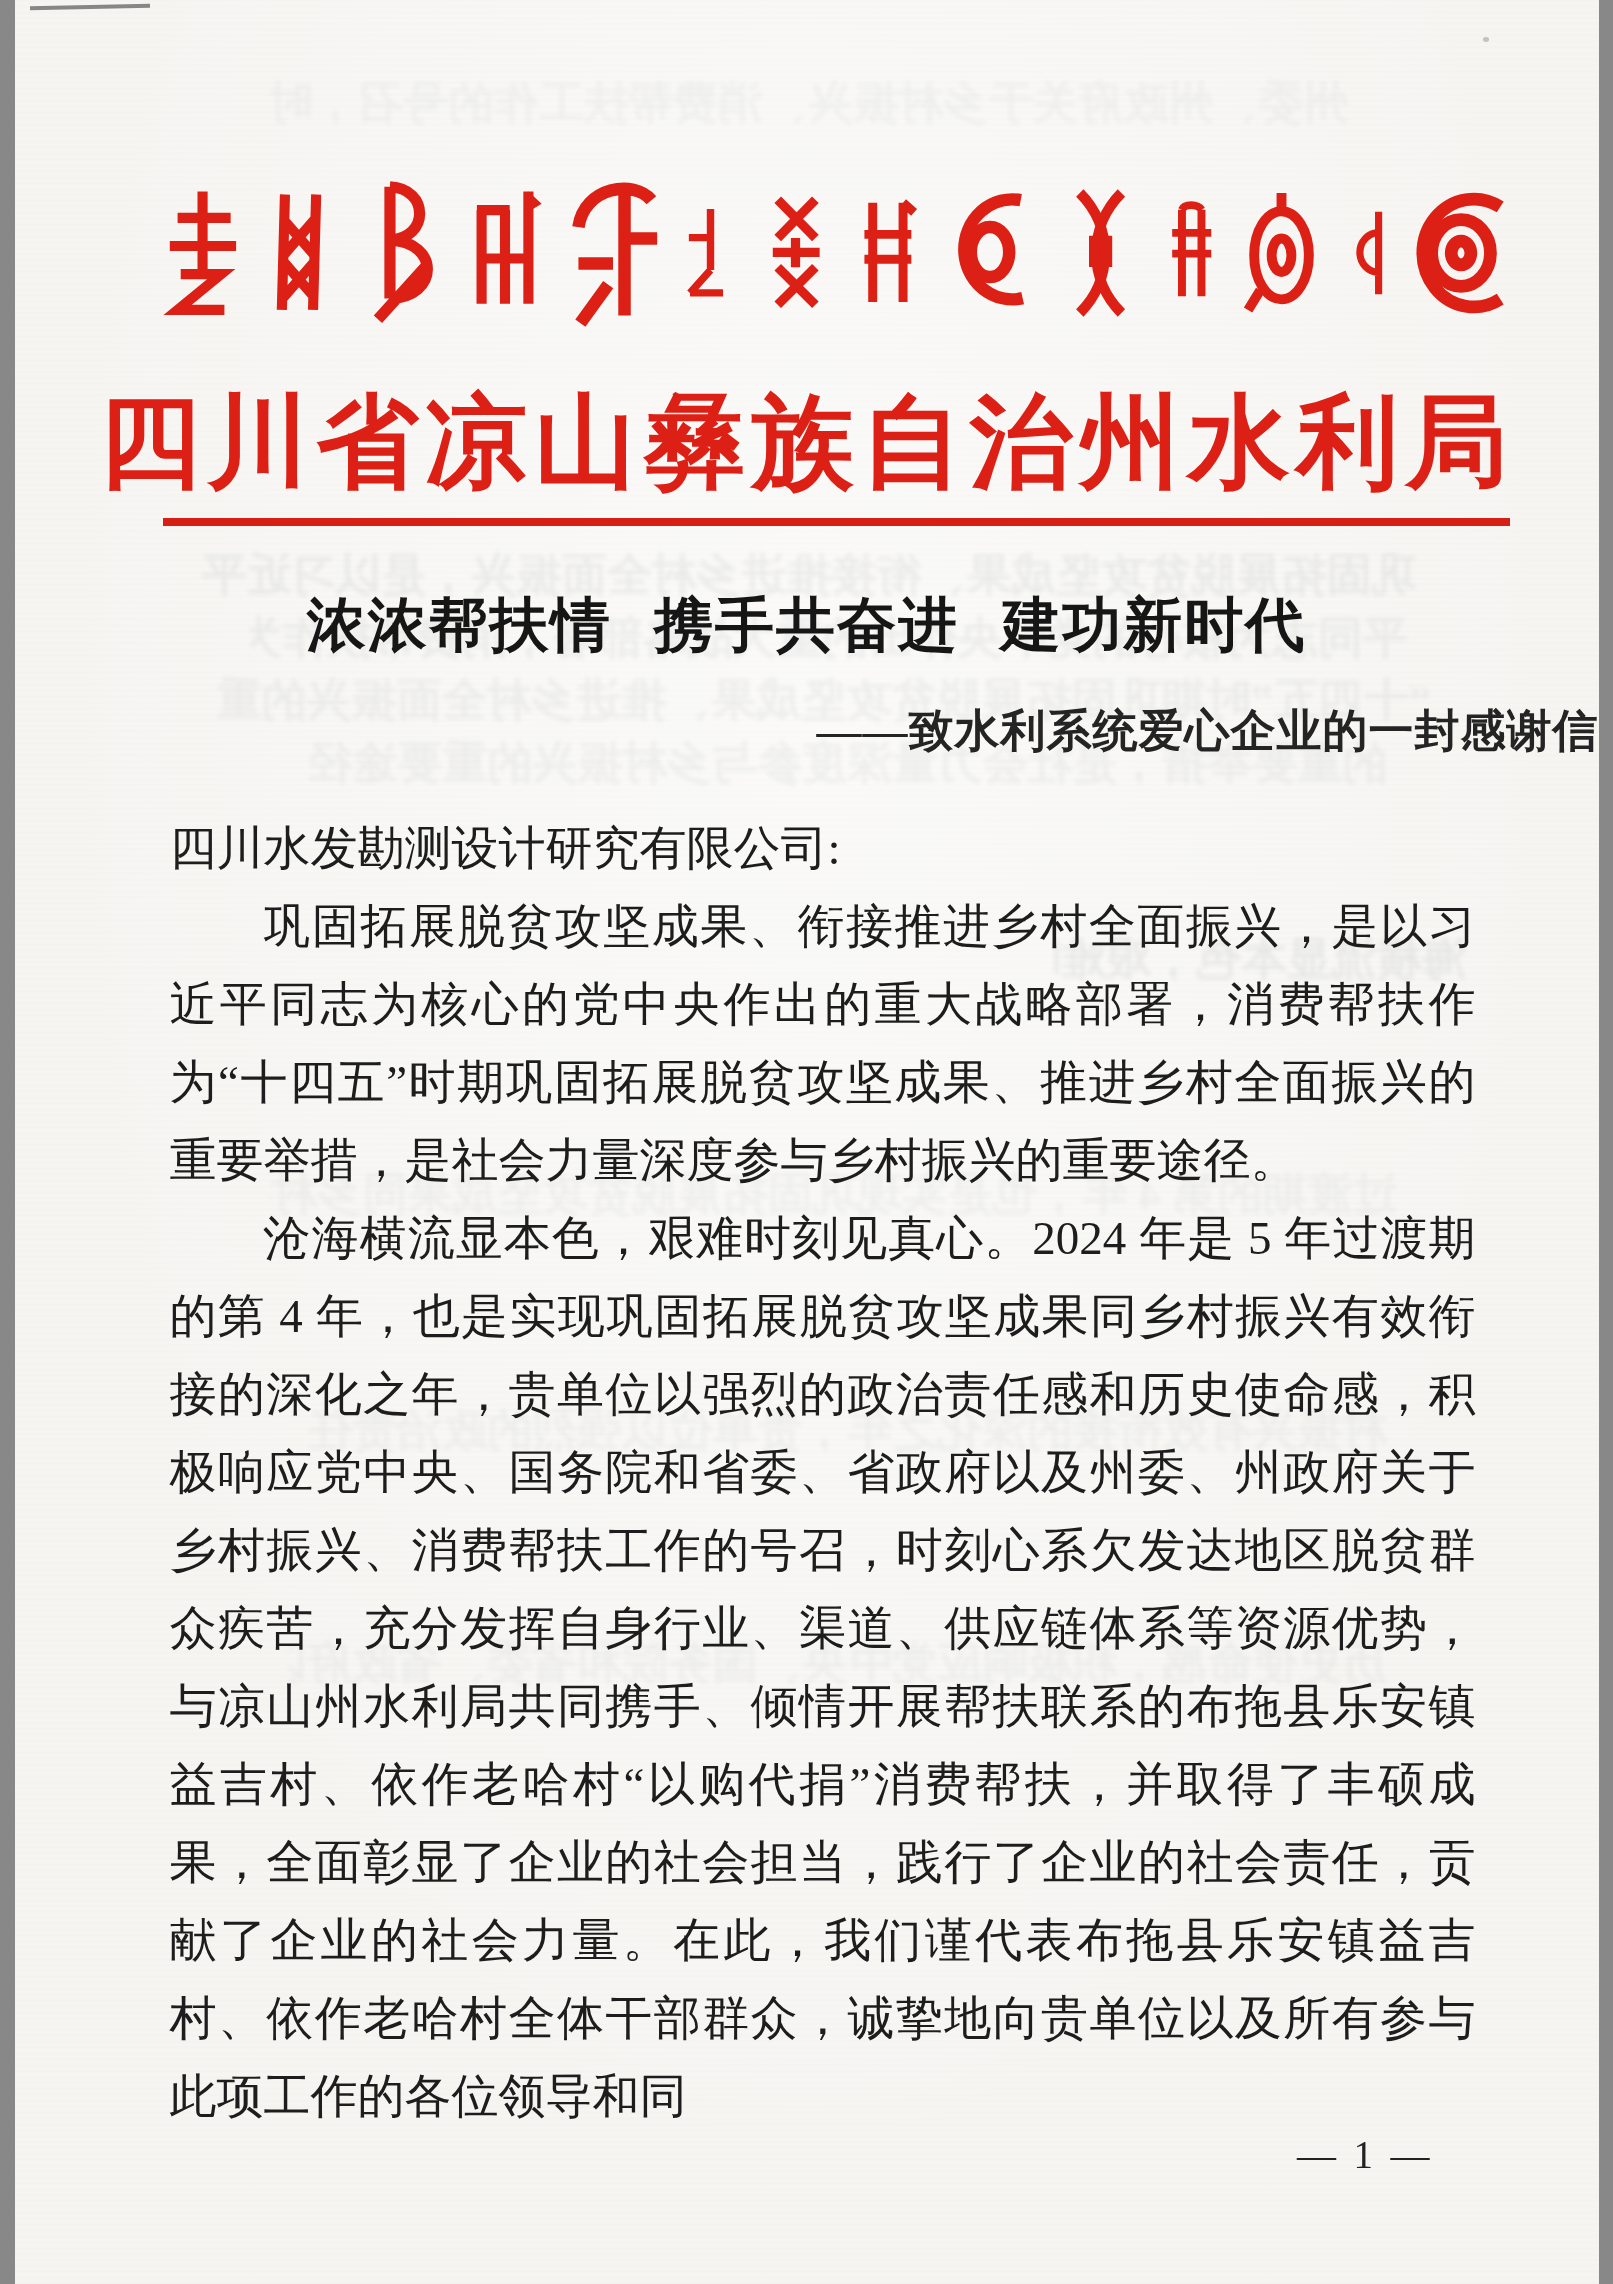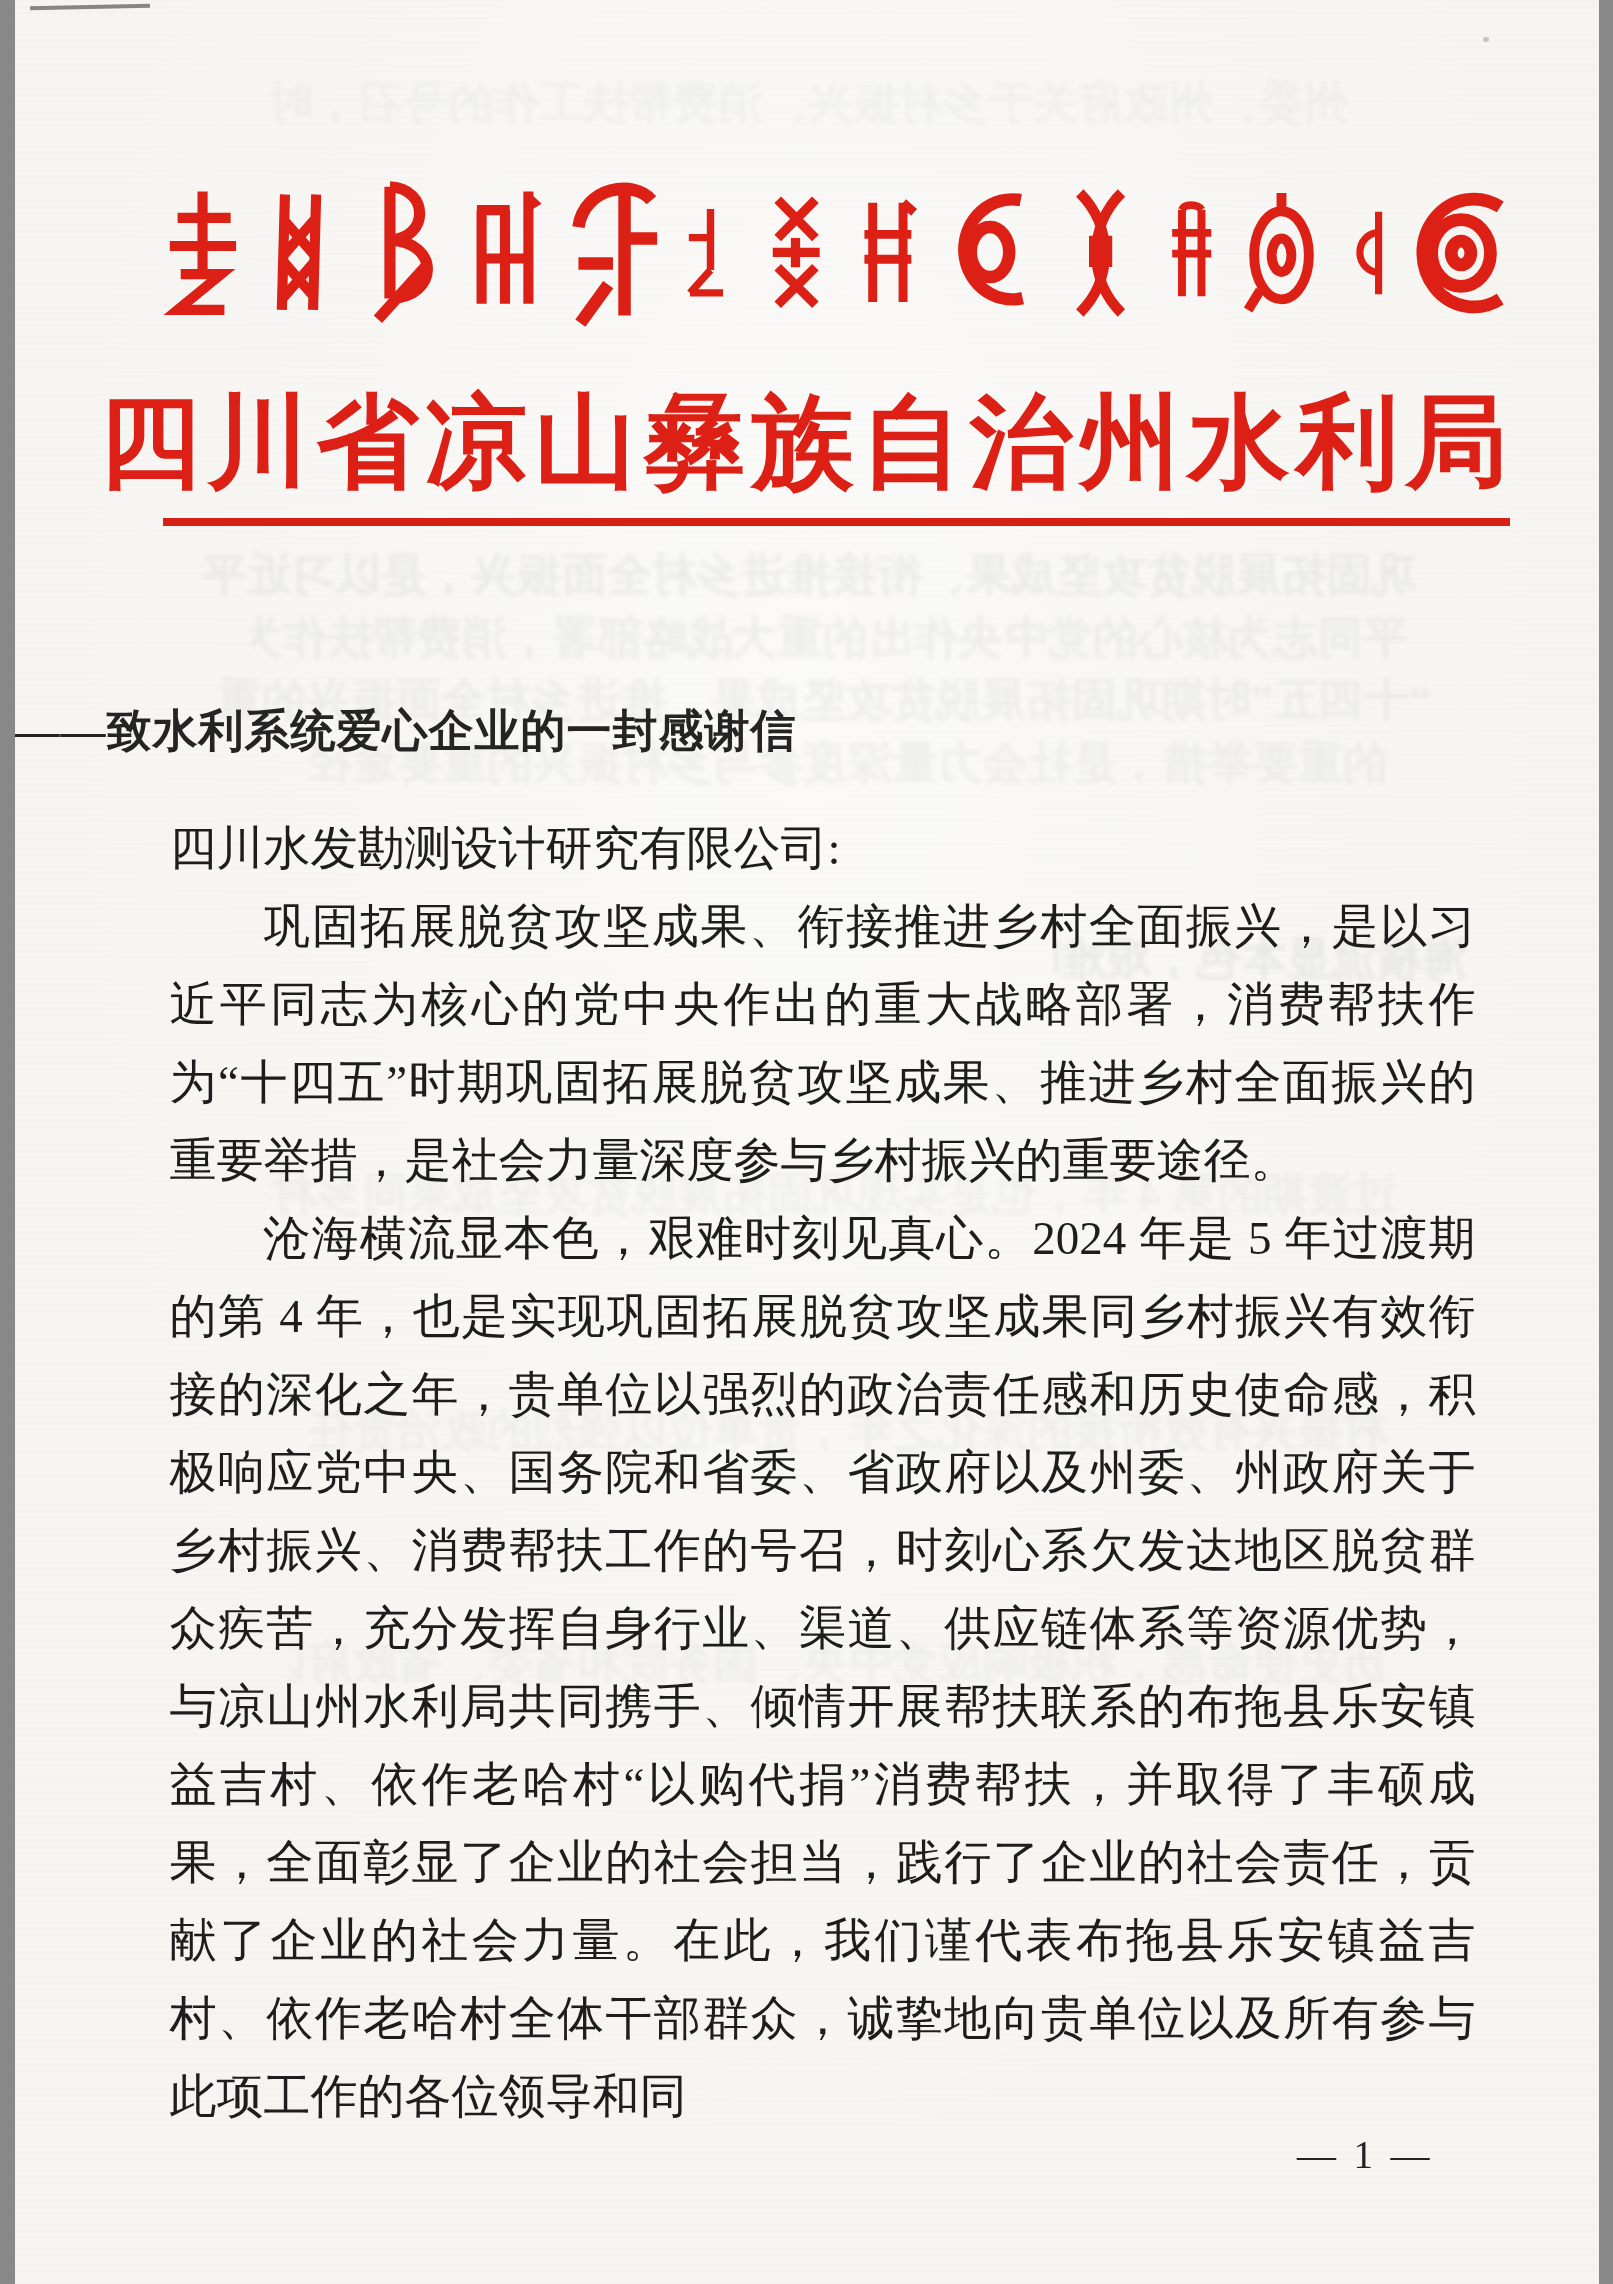--- a/index.html
+++ b/index.html
@@ -57,21 +57,21 @@
     text-align:center;
     font-size:59px;line-height:78px;
     font-weight:800;
     color:#161616;
     letter-spacing:2px;
     word-spacing:25.5px;
     white-space:nowrap;
   }
   .subtitle{
     position:absolute;top:702px;left:0;width:100%;
-    text-align:left;
+    text-align:right;
     font-size:45px;line-height:59px;
     font-weight:700;
     color:#242424;
     letter-spacing:1px;
     white-space:nowrap;
   }
 
   
   .body{
     position:absolute;top:809px;left:155px;width:1306px;
@@ -157,20 +157,21 @@
     <svg viewBox="0 0 100 170" width="98">
       <path class="yi-stroke" d="M88 38 A52 55 0 1 0 88 132"></path>
       <ellipse class="yi-stroke" cx="48" cy="85" rx="30" ry="34"></ellipse>
       <ellipse class="yi-stroke" cx="48" cy="85" rx="10" ry="12"></ellipse>
     </svg>
   </div>
 
   <div class="org-name">四川省凉山彝族自治州水利局</div>
   <div class="rule"></div>
 
+  <div class="title">浓浓帮扶情 携手共奋进 建功新时代</div>
   <div class="subtitle">——致水利系统爱心企业的一封感谢信</div>
 
   <div class="body">
     <p class="salutation">四川水发勘测设计研究有限公司:</p>
     <p class="indent">巩固拓展脱贫攻坚成果、衔接推进乡村全面振兴，是以习近平同志为核心的党中央作出的重大战略部署，消费帮扶作为“十四五”时期巩固拓展脱贫攻坚成果、推进乡村全面振兴的重要举措，是社会力量深度参与乡村振兴的重要途径。</p>
     <p class="indent">沧海横流显本色，艰难时刻见真心。2024 年是 5 年过渡期的第 4 年，也是实现巩固拓展脱贫攻坚成果同乡村振兴有效衔接的深化之年，贵单位以强烈的政治责任感和历史使命感，积极响应党中央、国务院和省委、省政府以及州委、州政府关于乡村振兴、消费帮扶工作的号召，时刻心系欠发达地区脱贫群众疾苦，充分发挥自身行业、渠道、供应链体系等资源优势，与凉山州水利局共同携手、倾情开展帮扶联系的布拖县乐安镇益吉村、依作老哈村“以购代捐”消费帮扶，并取得了丰硕成果，全面彰显了企业的社会担当，践行了企业的社会责任，贡献了企业的社会力量。在此，我们谨代表布拖县乐安镇益吉村、依作老哈村全体干部群众，诚挚地向贵单位以及所有参与此项工作的各位领导和同</p>
   </div>
 
   <div class="pageno">— 1 —</div>
 

